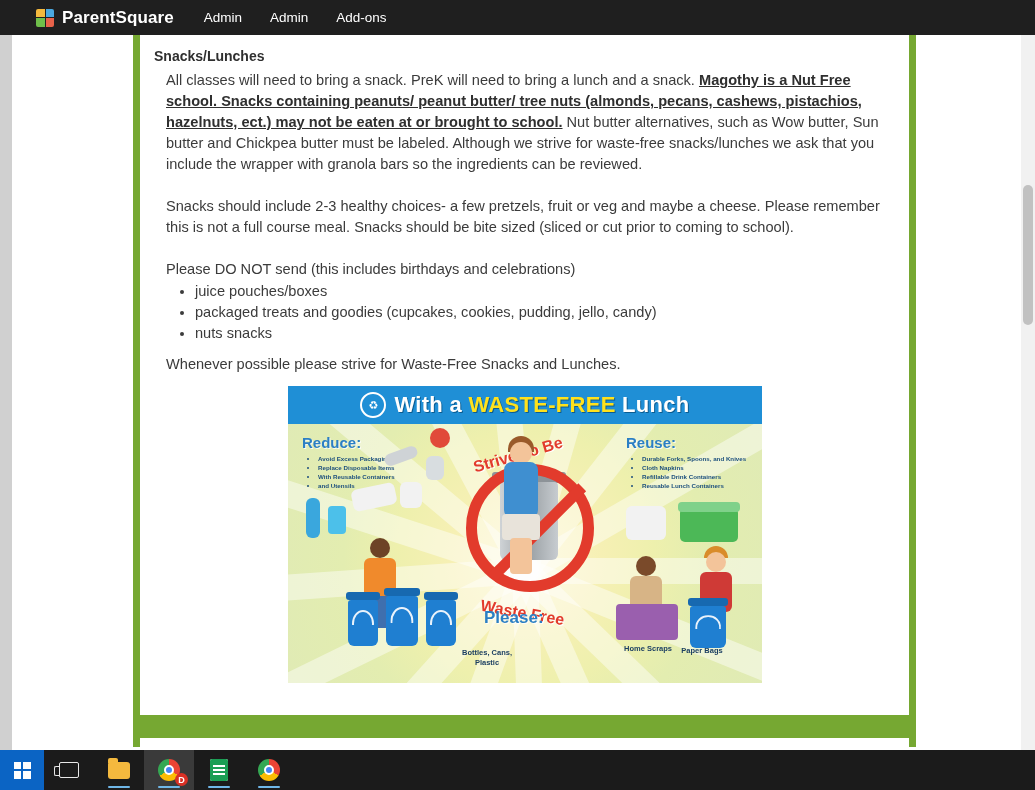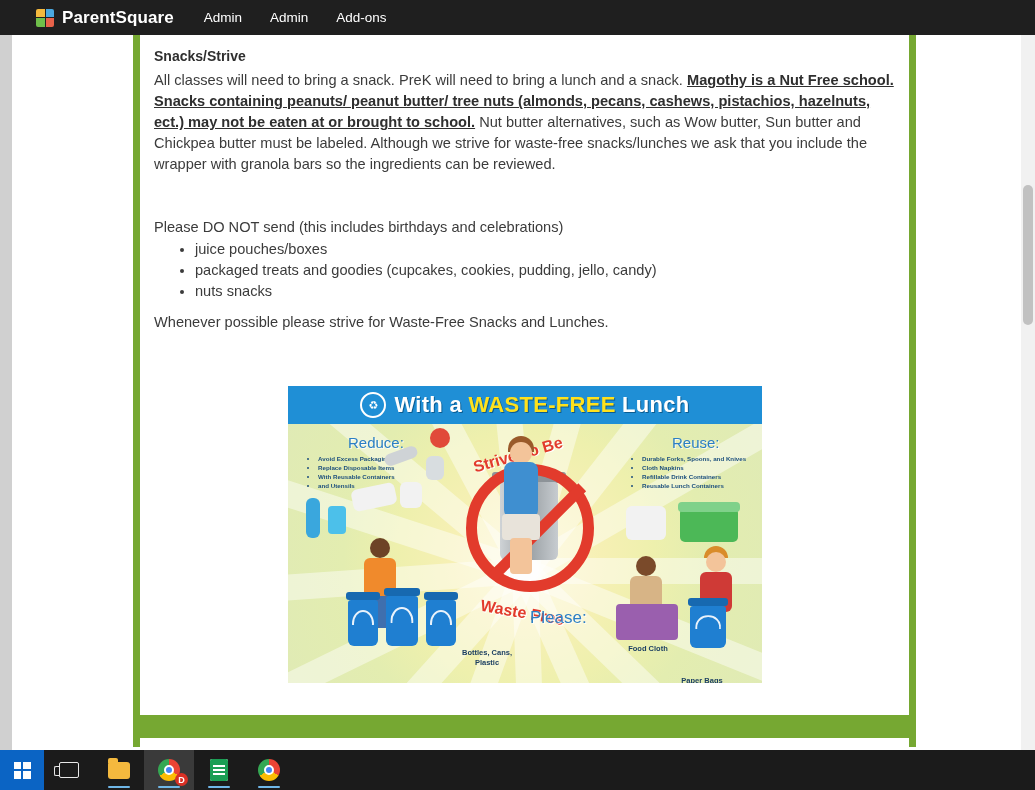--- a/index.html
+++ b/index.html
@@ -102,21 +102,21 @@
     color: #3b3b3b;
     font-size: 14.6px;
     line-height: 21px;
   }
   .article h3 {
     margin: 0 0 3px 0;
     font-size: 14px;
     font-weight: bold;
     color: #2f2f2f;
   }
-  .article p { margin: 0 0 0 0; }
+  .article p { margin: 0 0 0 12px; }
   .para-gap { height: 21px; }
   .emph {
     font-weight: bold;
     text-decoration: underline;
     color: #2f2f2f;
   }
   .article ul {
     margin: 1px 0 0 0;
     padding-left: 41px;
   }
@@ -165,25 +165,24 @@
   .poster-title {
     color: #ffffff;
     font-size: 22px;
     font-weight: bold;
     letter-spacing: .3px;
     text-shadow: 1px 1px 0 #0b5c91;
   }
   .poster-title .hl { color: #ffe11c; }
   .poster-h {
     position: absolute;
-    font-weight: normal;
+    font-weight: bold;
     color: #2b7fc4;
     font-size: 15px;
     text-shadow: 1px 1px 0 rgba(255,255,255,.8);
-    margin-left: 46px;
   }
   .poster-h.reduce { left: 14px; top: 48px; }
   .poster-h.reuse  { left: 338px; top: 48px; }
   .poster-h.recycle{ left: 196px; top: 222px; font-size: 17px; }
   .poster-list {
     position: absolute;
     font-size: 6.2px;
     color: #1c4f7d;
     line-height: 9px;
     font-weight: bold;
@@ -496,25 +495,26 @@
     </div>
   </div>
 
   <div class="page-bg"></div>
   <div class="left-rail"></div>
   <div class="green-frame"></div>
   <div class="content-card"></div>
   <div class="next-card"></div>
 
   <div class="article">
-    <h3>Snacks/Strive</h3>
+    <h3>Snacks/Lunches</h3>
     <p>
       <span>All classes will need to bring a snack. PreK will need to bring a lunch and a snack. </span><span class="emph">Magothy is a Nut Free school. Snacks containing peanuts/ peanut butter/ tree nuts (almonds, pecans, cashews, pistachios, hazelnuts, ect.) may not be eaten at or brought to school.</span><span> Nut butter alternatives, such as Wow butter, Sun butter and Chickpea butter must be labeled. Although we strive for waste-free snacks/lunches we ask that you include the wrapper with granola bars so the ingredients can be reviewed.</span>
     </p>
     <div class="para-gap"></div>
+    <p>Snacks should include 2-3 healthy choices- a few pretzels, fruit or veg and maybe a cheese. Please remember this is not a full course meal. Snacks should be bite sized (sliced or cut prior to coming to school).</p>
     <div class="para-gap"></div>
     <p>Please DO NOT send (this includes birthdays and celebrations)</p>
     <ul>
       <li>juice pouches/boxes</li>
       <li>packaged treats and goodies (cupcakes, cookies, pudding, jello, candy)</li>
       <li>nuts snacks</li>
     </ul>
     <div class="para-gap" style="height:10px"></div>
     <p>Whenever possible please strive for Waste-Free Snacks and Lunches.</p>
   </div>
@@ -601,28 +601,28 @@
       <div class="bin" style="left:98px;top:210px;width:32px;height:50px;"></div>
       <div class="bin-lid" style="left:136px;top:206px;width:34px;height:8px;"></div>
       <div class="bin" style="left:138px;top:214px;width:30px;height:46px;"></div>
 
       <div class="cap" style="left:156px;top:262px;width:86px;white-space:pre-line;">Bottles, Cans,
 Plastic</div>
 
       <div class="girl2-head"></div>
       <div class="girl2-body"></div>
       <div class="crate"></div>
-      <div class="cap" style="left:318px;top:258px;width:84px;">Food Cloth</div>
+      <div class="cap" style="left:318px;top:258px;width:84px;">Home Scraps</div>
 
       <div class="boy3-hair"></div>
       <div class="boy3-head"></div>
       <div class="boy3-body"></div>
       <div class="bin-lid" style="left:400px;top:212px;width:40px;height:8px;"></div>
       <div class="bin" style="left:402px;top:220px;width:36px;height:42px;"></div>
-      <div class="cap" style="left:372px;top:290px;width:84px;">Paper Bags</div>
+      <div class="cap" style="left:372px;top:260px;width:84px;">Paper Bags</div>
 
     </div>
   </div>
 
   <div class="scrollbar">
     <div class="scroll-thumb"></div>
   </div>
 
   <div class="taskbar">
     <div class="start-btn">

